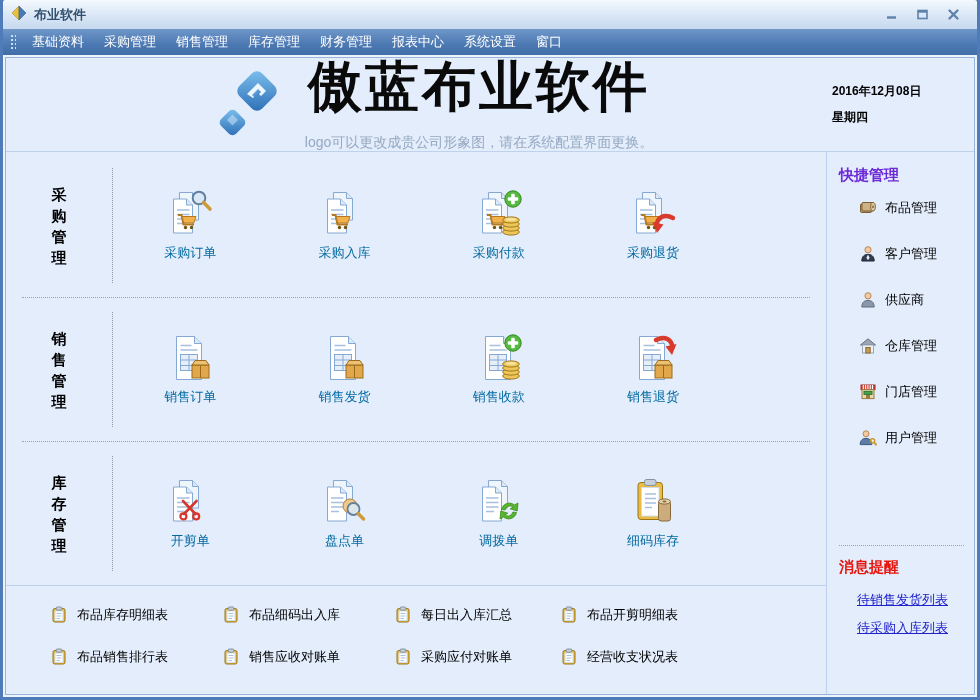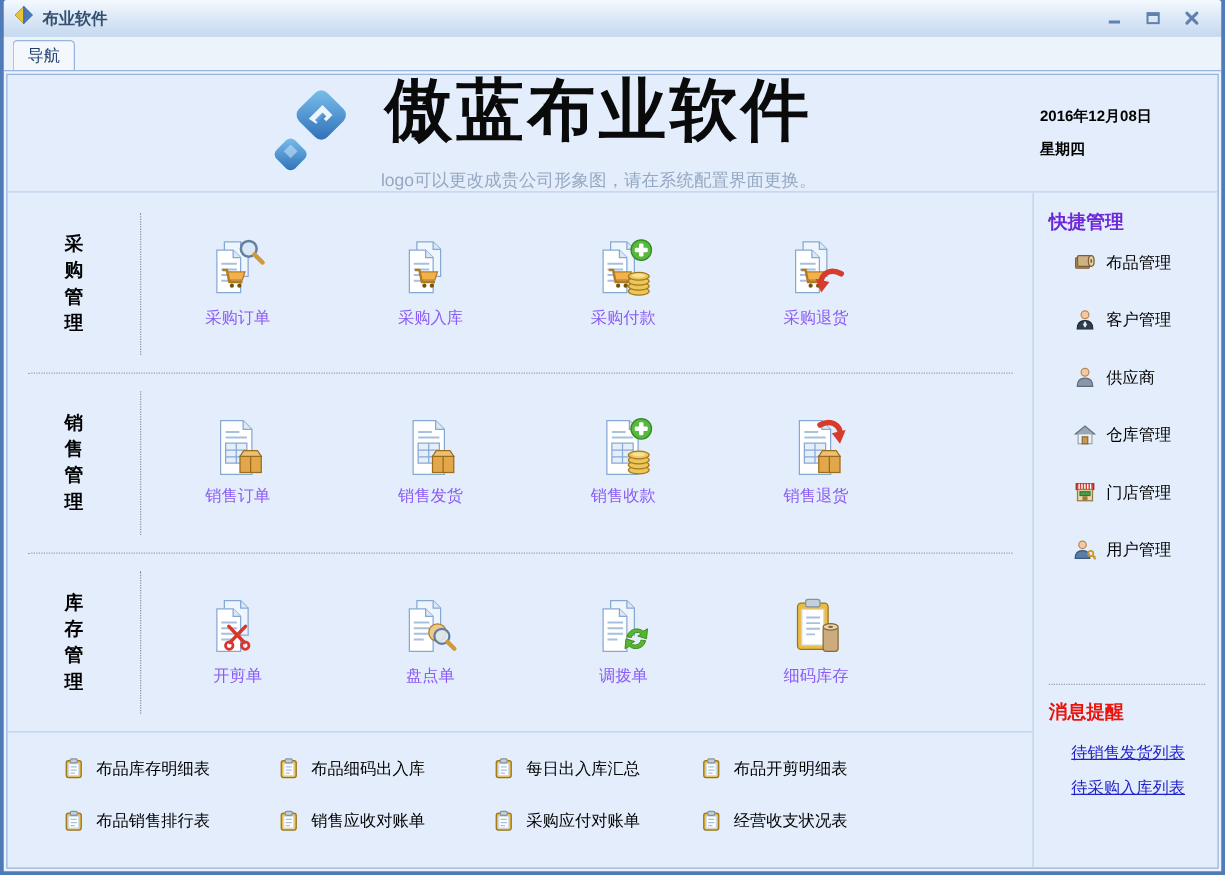--- a/index.html
+++ b/index.html
@@ -40,21 +40,21 @@
   .body { flex:1; display:flex; overflow:hidden; }
   .main { flex:1; display:flex; flex-direction:column; overflow:hidden; }
   .sections { flex:1; display:flex; flex-direction:column; padding-top:2px; }
   .section-row { flex:1; display:flex; align-items:center; }
   .section-label { width:106px; flex:none; text-align:center; font-weight:bold; font-size:15px; color:#000; }
   .section-label div { line-height:21px; }
   .dotted-v { width:1px; align-self:stretch; margin:14px 0; border-left:1px dotted #8c98a8; }
   .icons-grid { flex:1; display:flex; padding-right:96px; }
   .shortcut { flex:1; display:flex; flex-direction:column; align-items:center; justify-content:center; cursor:pointer; }
   .big-icon { width:48px; height:48px; }
-  .shortcut-label { margin-top:6px; font-size:13px; color:#8b5cf6; white-space:nowrap; }
+  .shortcut-label { margin-top:6px; font-size:13px; color:#0369a1; white-space:nowrap; }
   .dotted-h { border-top:1px dotted #97a3b2; margin:0 16px; }
   .solid-h { border-top:1px solid #bcd1ec; }
 
   
   .reports { height:108px; flex:none; display:grid; grid-template-columns:172px 172px 166px auto; padding:14px 0 0 44px; row-gap:12px; align-content:start; }
   .report { display:flex; align-items:center; gap:9px; font-size:13px; color:#000; cursor:pointer; height:30px; white-space:nowrap; }
   .sm-icon { width:18px; height:18px; flex:none; display:inline-flex; }
 
   
   .sidebar { width:148px; flex:none; border-left:1px solid #bcd1ec; display:flex; flex-direction:column; padding:14px 8px 8px 12px; overflow:hidden; }
@@ -98,26 +98,36 @@
         <svg width="15" height="13" viewBox="0 0 15 13">
             <g stroke="#5f82ac" stroke-width="2.4" stroke-linecap="round">
               <line x1="3.5" y1="2.5" x2="11.5" y2="10.5"></line>
               <line x1="11.5" y1="2.5" x2="3.5" y2="10.5"></line>
             </g>
           </svg>
       </span>
     </div>
   </div>
 
+  <div class="menubar">
+    <span class="grip"></span>
+    <nav id="menu" style="display:flex;">
+        <span class="menu-item">基础资料</span>
+        <span class="menu-item">采购管理</span>
+        <span class="menu-item">销售管理</span>
+        <span class="menu-item">库存管理</span>
+        <span class="menu-item">财务管理</span>
+        <span class="menu-item">报表中心</span>
+        <span class="menu-item">系统设置</span>
+        <span class="menu-item">窗口</span>
+      </nav>
+  </div>
 
   <div class="workspace">
 
-    <div class="tabstrip">
-      <div class="tab">导航</div>
-    </div>
 
     <div class="content">
 
       <div class="header">
         <div class="logo-wrap">
           <span class="logo">
             <svg width="74" height="70" viewBox="0 0 74 70">
               <defs>
                 <linearGradient id="lg1" x1="0" y1="0" x2="1" y2="1">
                   <stop offset="0" stop-color="#7fc2ef"></stop>

